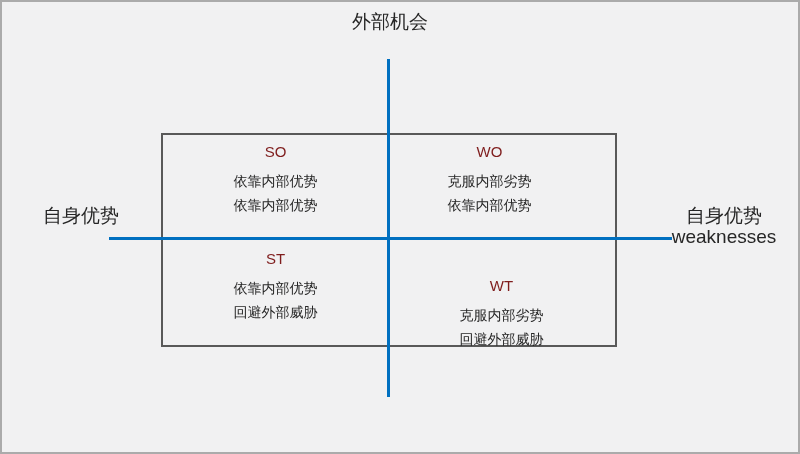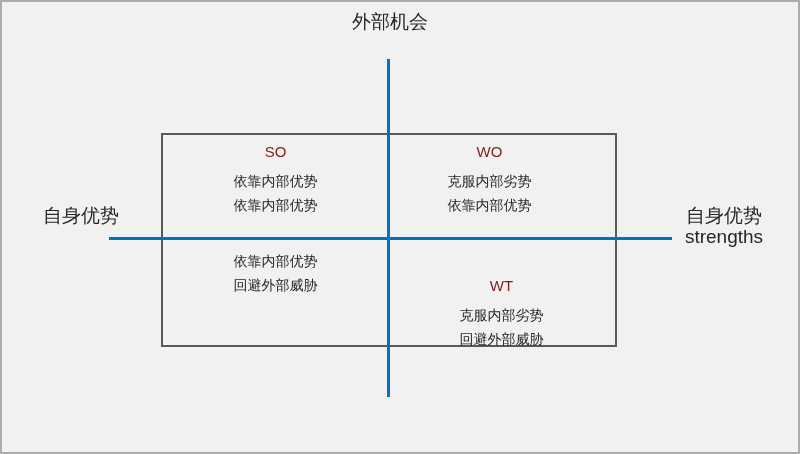--- a/index.html
+++ b/index.html
@@ -78,34 +78,35 @@
   <div class="axis-label axis-label-top">
     <div>外部机会</div>
   </div>
   <div class="axis-label axis-label-bottom">
   </div>
   <div class="axis-label axis-label-left">
     <div>自身优势</div>
   </div>
   <div class="axis-label axis-label-right">
     <div>自身优势</div>
-    <div>strengths</div>
+    <div>weaknesses</div>
   </div>
 
   <div class="quadrant q-so">
     <div class="q-title">SO</div>
     <div class="q-line">依靠内部优势</div>
     <div class="q-line">依靠内部优势</div>
   </div>
   <div class="quadrant q-wo">
     <div class="q-title">WO</div>
     <div class="q-line">克服内部劣势</div>
     <div class="q-line">依靠内部优势</div>
   </div>
   <div class="quadrant q-st">
+    <div class="q-title">ST</div>
     <div class="q-line">依靠内部优势</div>
     <div class="q-line">回避外部威胁</div>
   </div>
   <div class="quadrant q-wt">
     <div class="q-title">WT</div>
     <div class="q-line">克服内部劣势</div>
     <div class="q-line">回避外部威胁</div>
   </div>
 
 </div>

